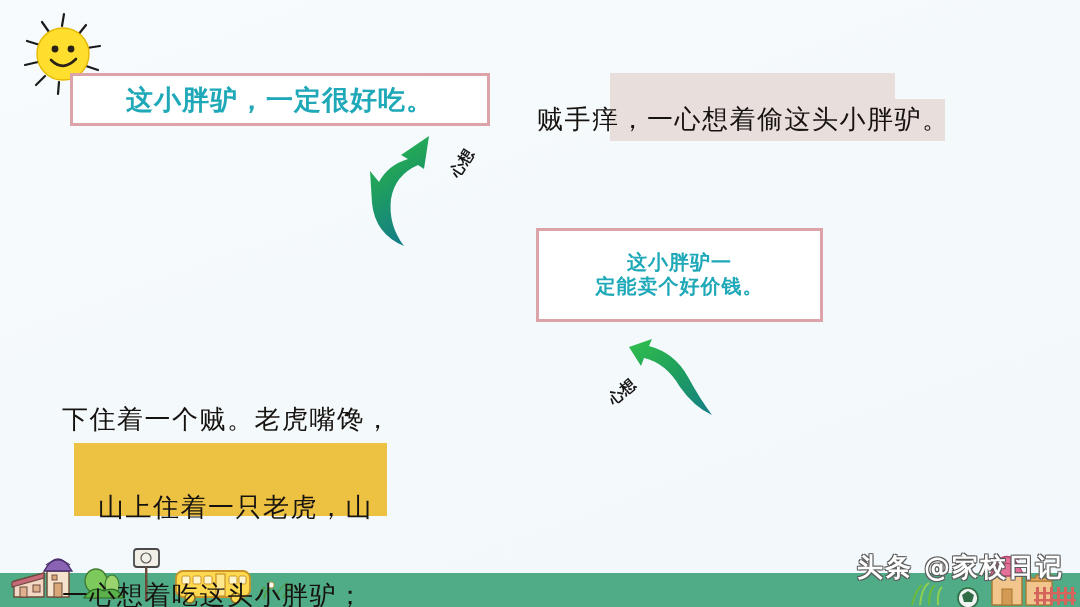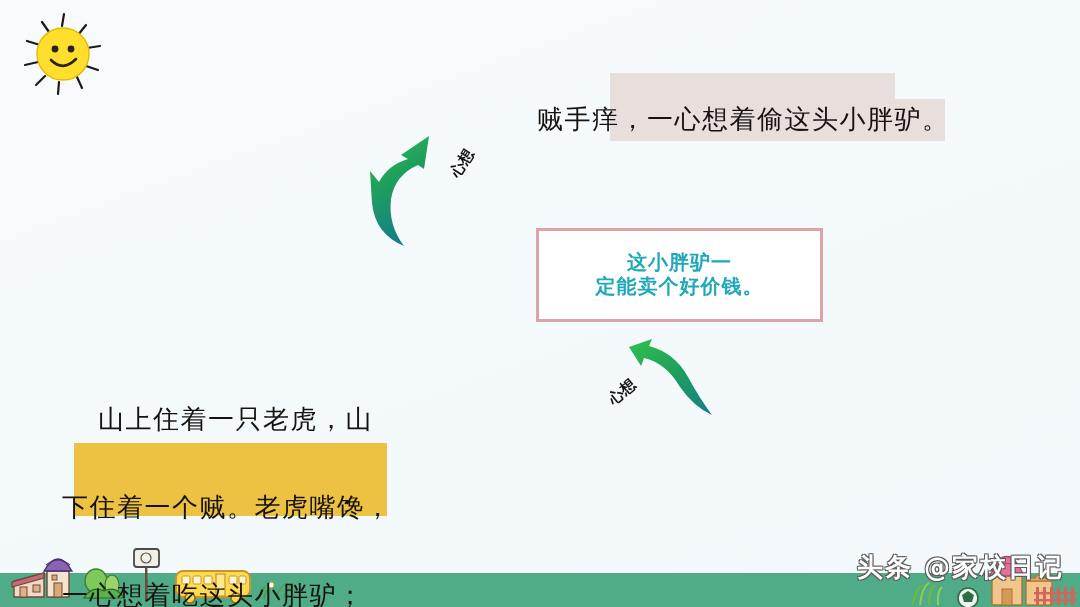--- a/index.html
+++ b/index.html
@@ -217,20 +217,23 @@
       <line x1="80" y1="62" x2="68" y2="58"></line>
       <line x1="82" y1="38" x2="69" y2="40"></line>
       <line x1="68" y1="17" x2="60" y2="27"></line>
     </g>
     <circle cx="45" cy="46" r="26" fill="#ffde2e" stroke="#e6b800" stroke-width="1.4"></circle>
     <circle cx="37" cy="41" r="3.4" fill="#2a2118"></circle>
     <circle cx="53" cy="41" r="3.4" fill="#2a2118"></circle>
     <path d="M33 52 Q45 64 58 51" fill="none" stroke="#2a2118" stroke-width="2.6" stroke-linecap="round"></path>
   </svg>
 
+  <div class="callout" id="callout-1">
+    <span class="ctext">这小胖驴，一定很好吃。</span>
+  </div>
 
   <div id="right-hl-slab"></div>
   <div id="right-hl-slab2"></div>
   <div class="passage" id="passage-right">贼手痒，一心想着偷这头小胖驴。</div>
 
   <svg class="arrow-svg" id="arrow-1" viewBox="0 0 76 116">
     <defs>
       <linearGradient id="agrad1" x1="0" y1="0" x2="0.35" y2="1">
         <stop offset="0%" stop-color="#2fbb4f"></stop>
         <stop offset="45%" stop-color="#1fa05c"></stop>
@@ -257,22 +260,22 @@
       </linearGradient>
     </defs>
     <path d="M33 10 L56 2 L53 9 Q79 16 92 40 Q104 62 116 78 Q98 70 84 50 Q70 26 48 21 L45 29 Z" fill="url(#agrad2)"></path>
   </svg>
   <div class="arrow-label" id="arrow-label-2">
     <span>心想</span>
   </div>
 
   <div id="left-hl-slab"></div>
   <div class="passage" id="passage-left">
+    <span class="line">下住着一个贼。老虎嘴馋，</span>
     <span class="line indent">山上住着一只老虎，山</span>
-    <span class="line">下住着一个贼。老虎嘴馋，</span>
     <span class="line">一心想着吃这头小胖驴；</span>
   </div>
 
   <div id="ground"></div>
 
   <svg id="bottom-art" viewBox="0 0 1080 72">
 
     <g>
       <path d="M14 62 L14 46 L44 38 L44 62 Z" fill="#f3d8c6" stroke="#6b4a3a" stroke-width="1.4"></path>
       <path d="M12 47 L44 38 L44 43 L12 52 Z" fill="#c8697a" stroke="#6b4a3a" stroke-width="1.2"></path>

